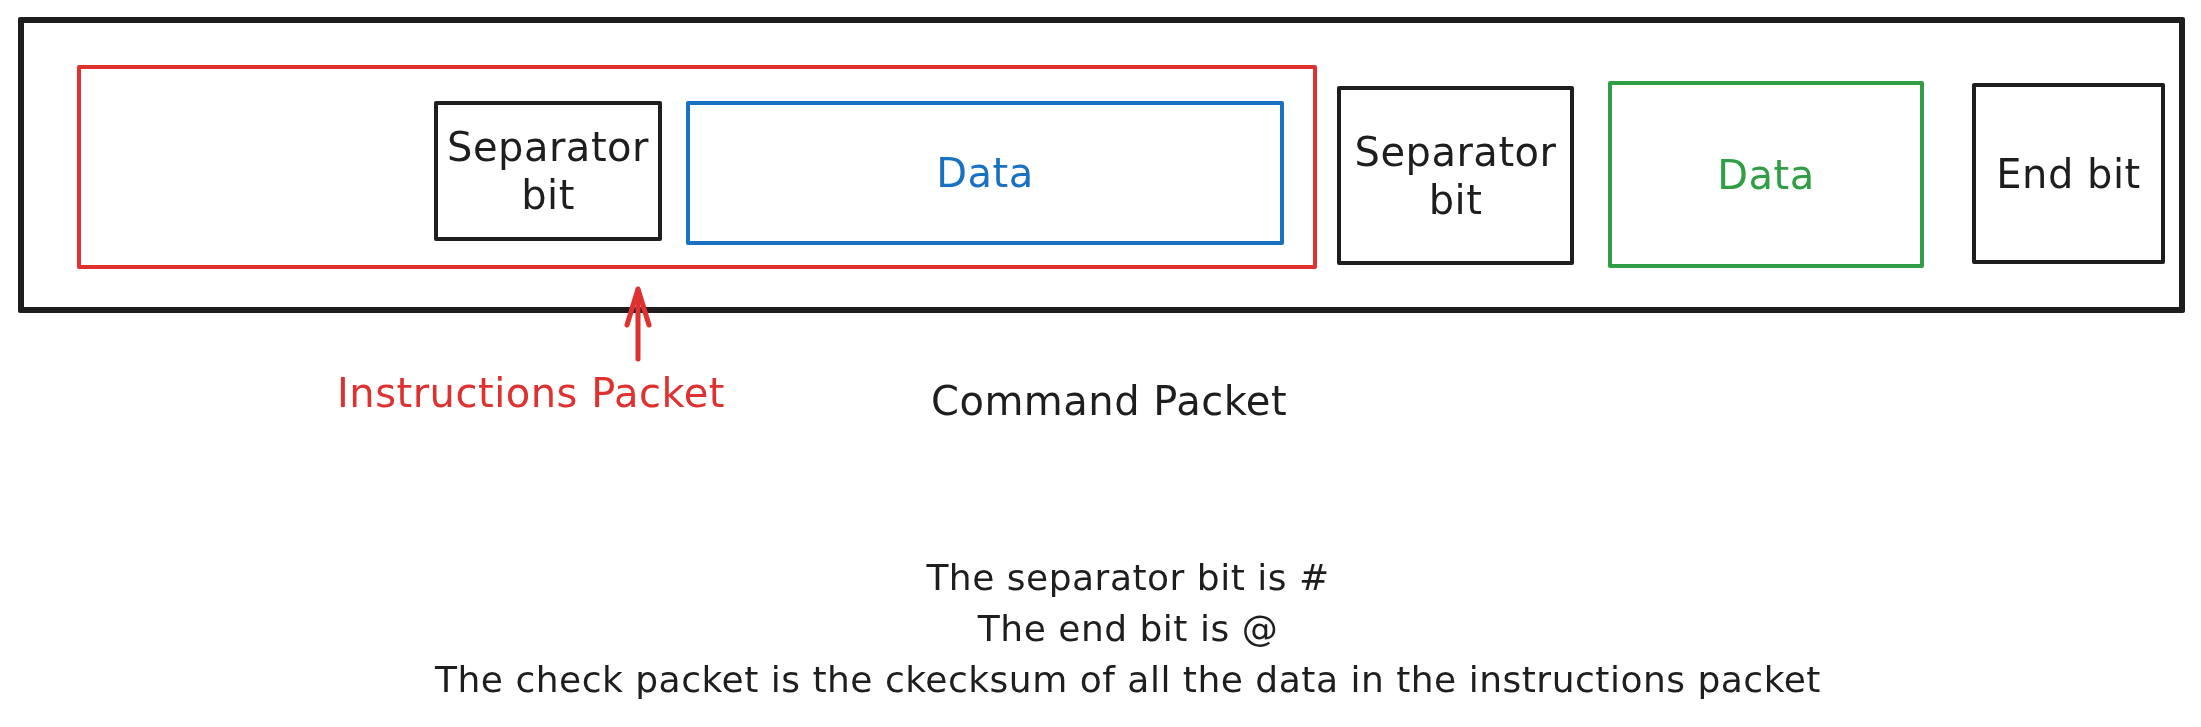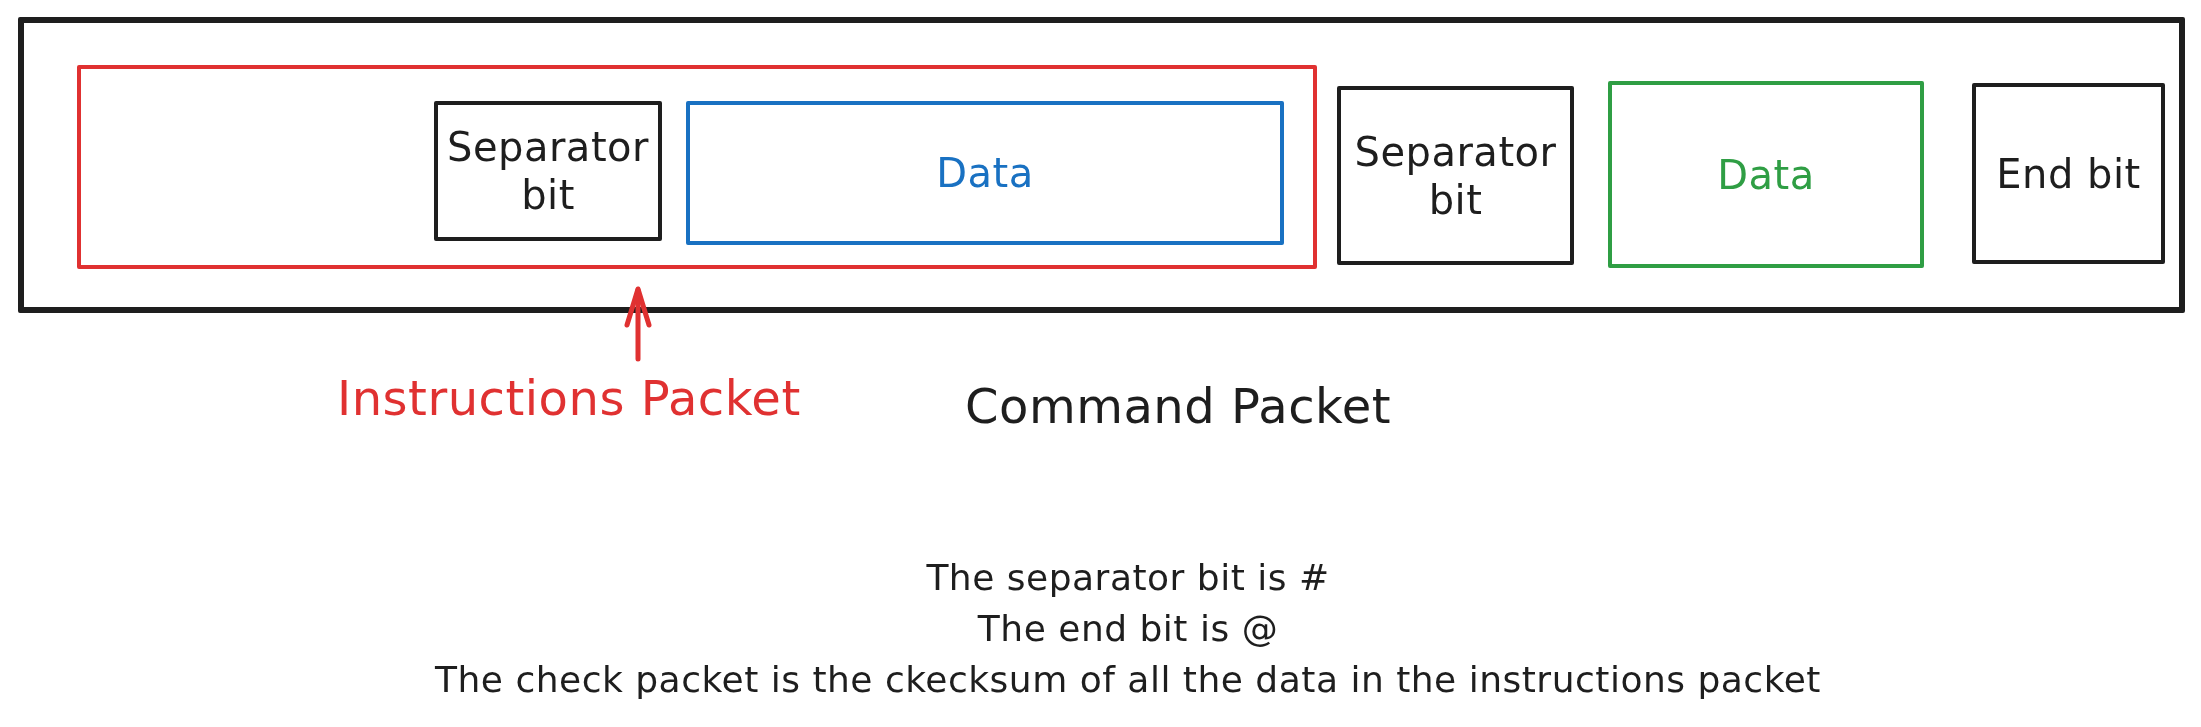--- a/index.html
+++ b/index.html
@@ -73,23 +73,23 @@
     border: 4px solid #1e1e1e;
     margin-left: 19px;
   }
   .arrow-up {
     position: absolute;
     left: 615px; top: 283px;
     width: 46px; height: 80px;
   }
   .annotation {
     position: absolute;
-    font-size: 48px;
+    font-size: 40px;
     letter-spacing: 0.5px;
-    text-align: right;
+    text-align: left;
     white-space: nowrap;
   }
   .instructions-label {
     left: 337px; top: 370px; width: 460px;
     color: #e03131;
   }
   .command-packet-label {
     left: 931px; top: 378px; width: 460px;
     color: #1e1e1e;
   }

